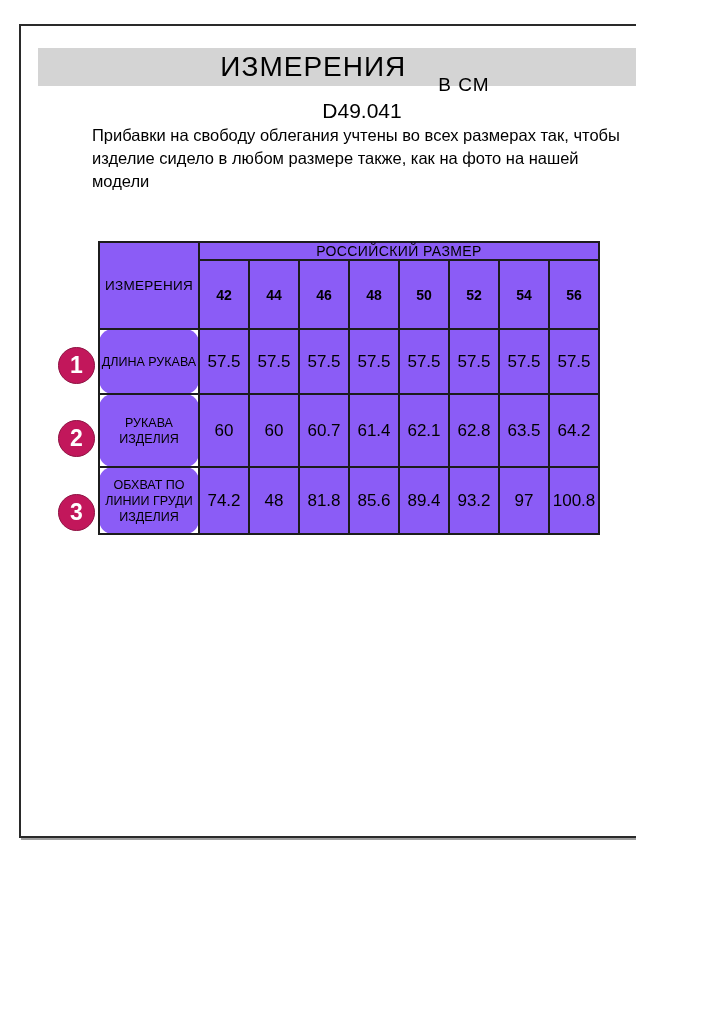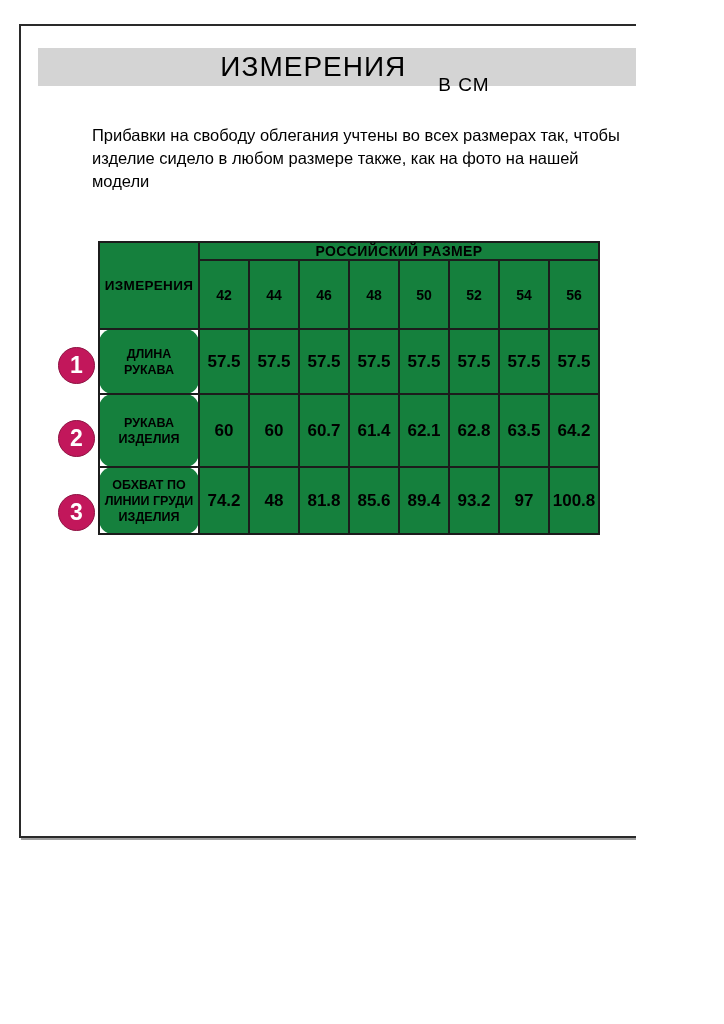--- a/index.html
+++ b/index.html
@@ -83,22 +83,21 @@
     left: 98px;
     top: 241px;
     border-collapse: collapse;
     table-layout: fixed;
   }
   #size-table td, #size-table th {
     border: 2px solid #1c1c1c;
     padding: 0;
     text-align: center;
     vertical-align: middle;
-    background: #15803d;
-    font-weight: bold;
+    background: #8b5cf6;
   }
   .col-label { width: 100px; }
   .col-size  { width: 50px; }
   tr.hdr-row    { height: 15px; }
   tr.sizes-row  { height: 69px; }
   tr.row-1      { height: 65px; }
   tr.row-2      { height: 73px; }
   tr.row-3      { height: 67px; }
   .corner-cell {
     font-size: 13.5px;
@@ -150,20 +149,21 @@
 <body>
 
 <div id="page">
   <div id="frame"></div>
 
   <div id="title-bar">
     <span class="t-reg">ИЗМЕРЕНИЯ</span>
     <span class="t-units">В СМ</span>
   </div>
 
+  <div id="model-code">D49.041</div>
 
   <div id="note">Прибавки на свободу облегания учтены во всех размерах так, чтобы изделие сидело в любом размере также, как на фото на нашей модели</div>
 
   <table id="size-table">
     <colgroup>
       <col class="col-label">
       <col class="col-size">
         <col class="col-size">
         <col class="col-size">
         <col class="col-size">

